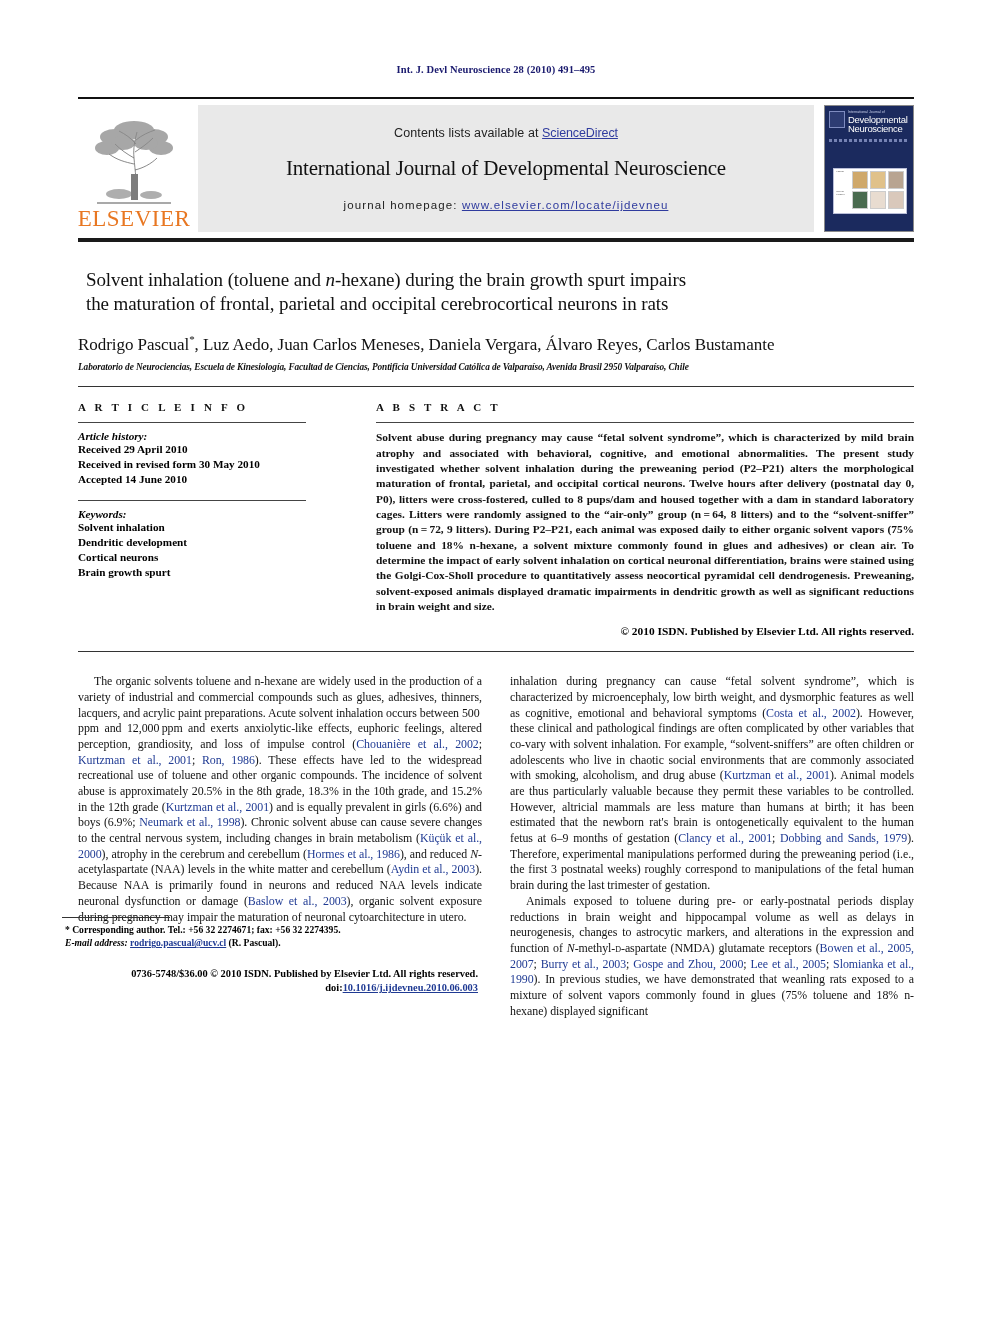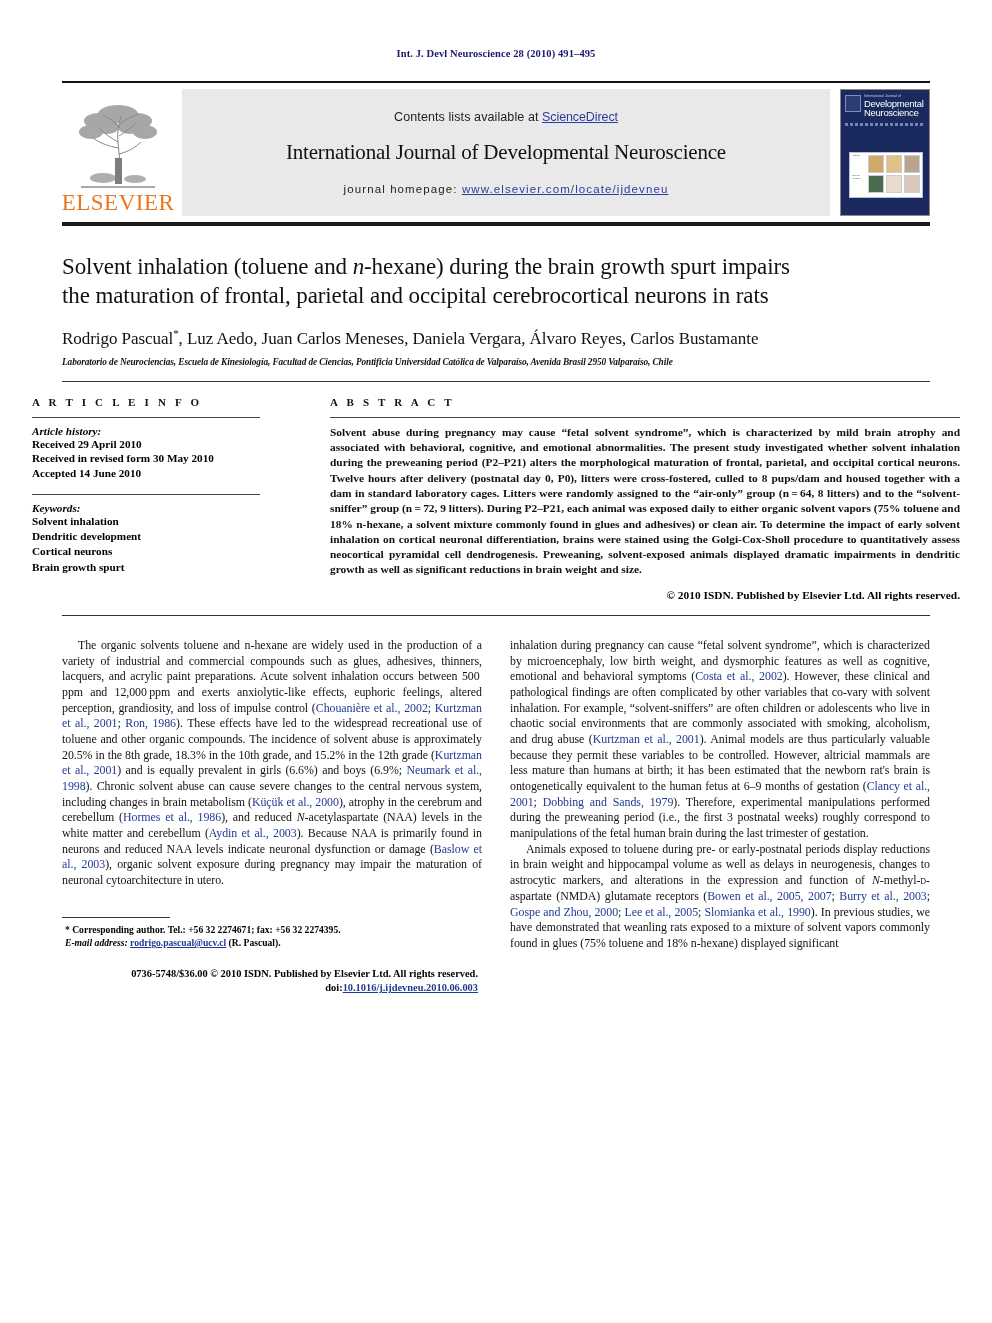--- a/index.html
+++ b/index.html
@@ -12,21 +12,21 @@
     height: 1323px;
     font-family: "Liberation Serif", "DejaVu Serif", serif;
     color: #000000;
     position: relative;
     overflow: hidden;
   }
   .page {
     width: 992px;
     height: 1058px;
     position: relative;
-    padding: 0;
+    padding: 16px;
     box-sizing: border-box;
   }
 
   
   .running-head {
     text-align: center;
     font-size: 10.5px;
     font-weight: bold;
     color: #1a1a6e;
     padding-top: 48px;
@@ -148,24 +148,24 @@
   
   .thick-rule {
     margin: 6px 62px 0 62px;
     border-top: 4px solid #1a1a1a;
   }
 
   
   .title-block { margin: 26px 62px 0 62px; }
   h1.article-title {
     font-family: "Liberation Serif", serif;
-    font-size: 23px;
+    font-size: 19px;
     font-weight: normal;
     line-height: 1.28;
-    margin: 0;
+    margin: 8px;
     color: #111;
     letter-spacing: -0.1px;
   }
   .authors {
     font-family: "Liberation Serif", serif;
     font-size: 17px;
     margin-top: 16px;
     color: #111;
     letter-spacing: -0.05px;
   }
@@ -180,21 +180,21 @@
     letter-spacing: -0.1px;
   }
 
   
   .infoabs-rule-top {
     margin: 14px 62px 0 62px;
     border-top: 1px solid #333;
   }
   .infoabs {
     display: flex;
-    margin: 0 32px;
+    margin: 0 62px;
     padding-top: 14px;
   }
   .col-info { flex: 0 0 278px; padding-right: 20px; }
   .col-abs { flex: 1 1 auto; }
 
   .sec-head {
     font-family: "Liberation Serif", serif;
     font-weight: bold;
     font-size: 11px;
     letter-spacing: 3.2px;

